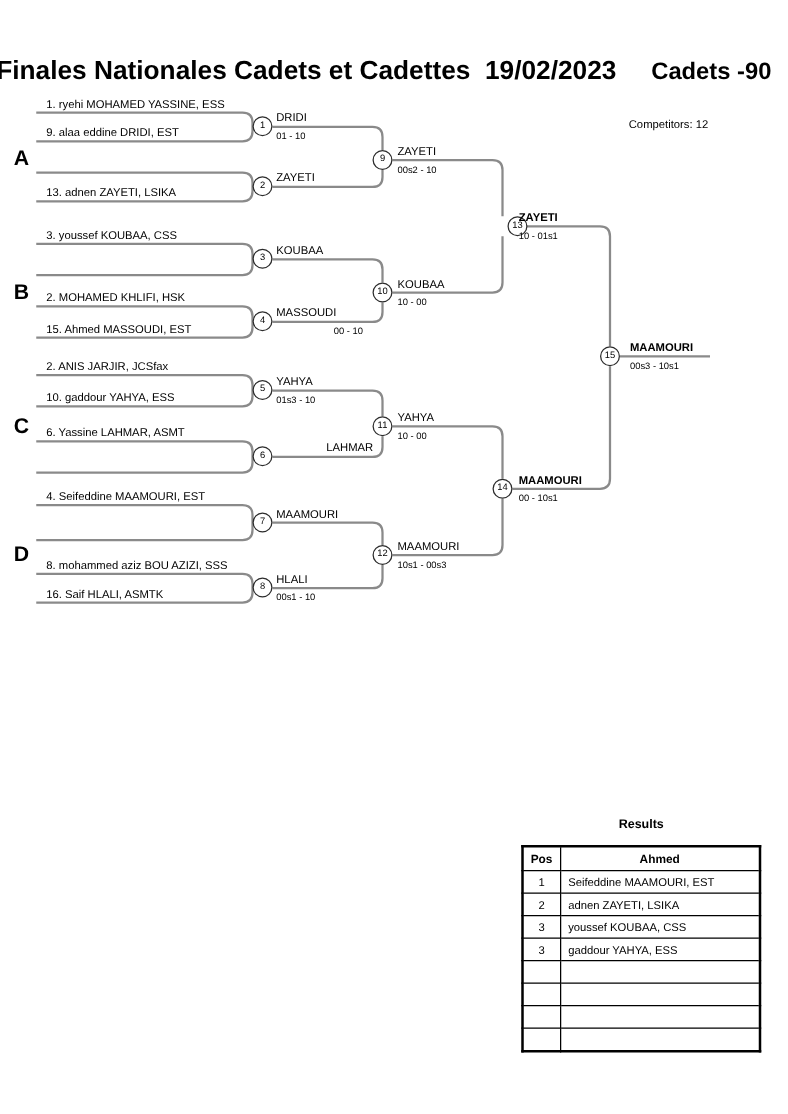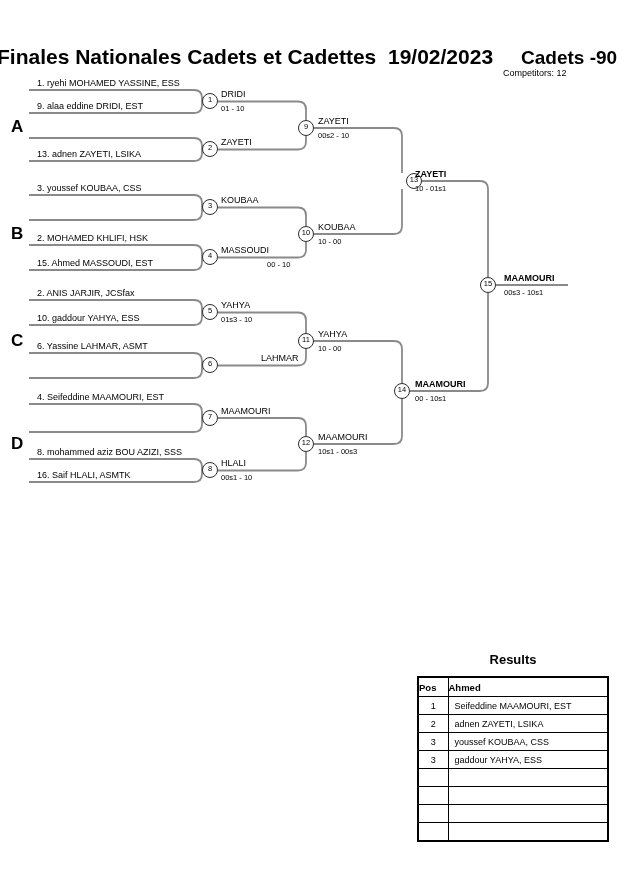--- a/index.html
+++ b/index.html
@@ -1,34 +1,34 @@
 <!DOCTYPE html>
 <html><head>
 <meta charset="utf-8">
 <style>
   html,body{margin:0;padding:0;background:#fff;}
   .page{position:relative;width:630px;height:891px;background:#fff;overflow:hidden;
         font-family:"Liberation Sans","DejaVu Sans",sans-serif;color:#000;}
   .abs{position:absolute;white-space:nowrap;}
   .title{font-size:21px;font-weight:bold;line-height:24px;white-space:pre;}
   .category{font-size:19px;font-weight:bold;line-height:22px;}
-  .subcount{font-size:9px;line-height:11px;}
+  .subcount{font-size:9px;line-height:11px;margin-top:26px;}
   .letter{font-size:17px;font-weight:bold;line-height:22px;}
   .cname{font-size:9px;line-height:12px;}
   .wname{font-size:9px;line-height:12px;}
   .wname.bold{font-weight:bold;}
   .score{font-size:7.5px;line-height:11px;}
   .circle{width:16px;height:16px;box-sizing:border-box;border:1.5px solid #2b2b2b;
           border-radius:50%;background:#fff;font-size:7.5px;line-height:12.5px;
           text-align:center;}
-  .results-title{width:192px;text-align:center;font-size:13px;font-weight:bold;line-height:14px;}
+  .results-title{width:192px;text-align:center;font-size:10px;font-weight:bold;line-height:14px;}
   table.results{position:absolute;left:417px;top:676px;width:192px;border-collapse:collapse;
         table-layout:fixed;border:2px solid #000;}
   table.results th,table.results td{border:1px solid #000;overflow:hidden;}
-  table.results th{height:18px;font-size:9.5px;font-weight:bold;text-align:left;padding:0;}
+  table.results th{height:18px;font-size:9.5px;font-weight:bold;text-align:center;padding:0;}
   table.results td{height:17px;font-size:9px;padding:0;}
   td.pos{text-align:center;}
   td.nm{text-align:left;padding-left:6px !important;}
   .col-pos{width:30px;}
   svg.lines{position:absolute;left:0;top:0;}
 </style>
 </head>
 <body>
 
 <div class="page">

